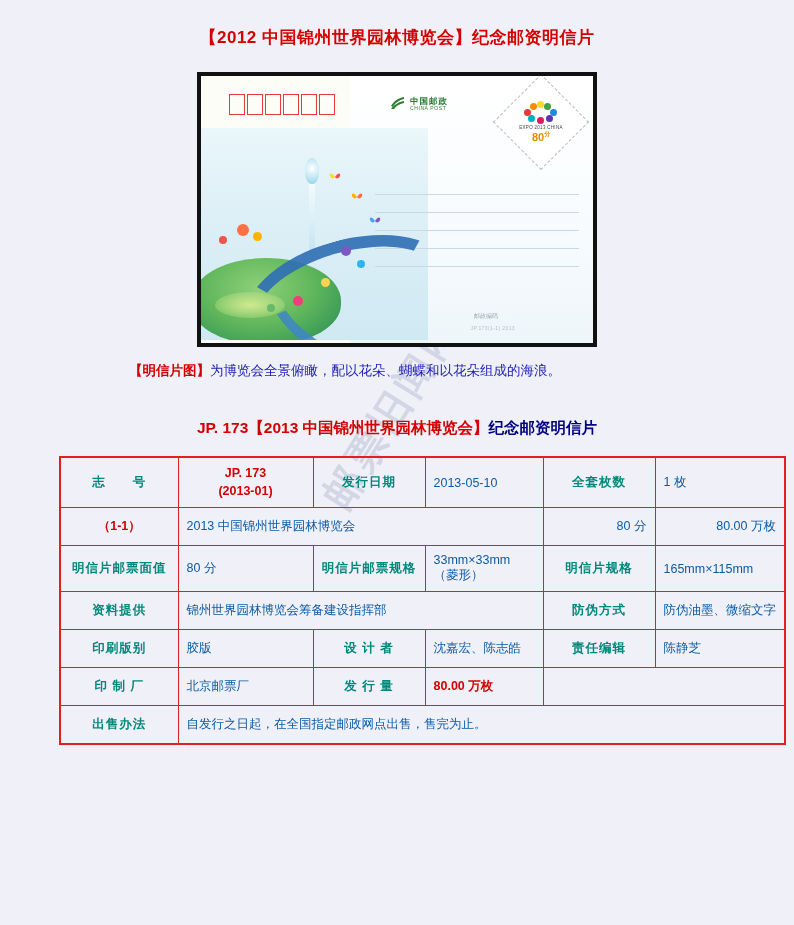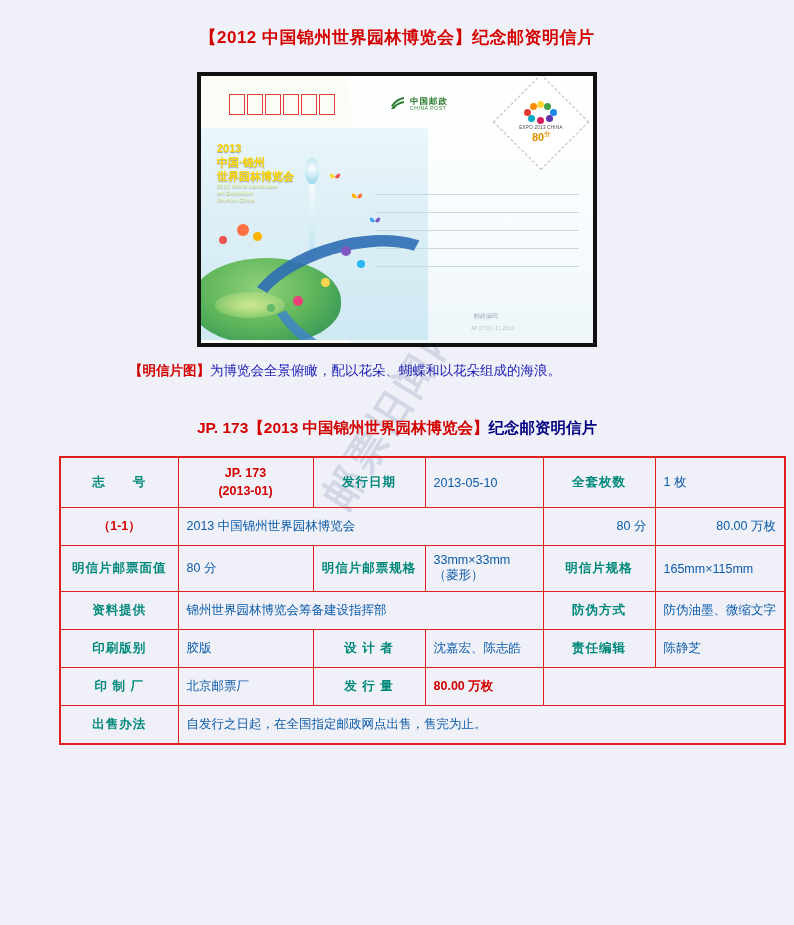--- a/index.html
+++ b/index.html
@@ -394,28 +394,20 @@
           </div>
           <div class="expo-label">EXPO 2013 CHINA</div>
           <div class="stamp-val">
             <span>80</span><sup>分</sup>
           </div>
         </div>
       </div>
 
       <div class="art">
         <div class="art-sky"></div>
-        <div class="art-label">
-          <div>2013</div>
-          <div>中国·锦州</div>
-          <div>世界园林博览会</div>
-          <small>2013 World Landscape</small>
-          <small>Art Exposition</small>
-          <small>Jinzhou China</small>
-        </div>
         <div class="ground"></div>
         <div class="tower"></div>
         <div class="wave"></div>
         <div class="wave2"></div>
         <span class="dot" style="left:36px;top:96px;width:12px;height:12px;background:#ff7043"></span>
         <span class="dot" style="left:52px;top:104px;width:9px;height:9px;background:#ffb300"></span>
         <span class="dot" style="left:18px;top:108px;width:8px;height:8px;background:#ef5350"></span>
         <span class="dot" style="left:140px;top:118px;width:10px;height:10px;background:#7e57c2"></span>
         <span class="dot" style="left:156px;top:132px;width:8px;height:8px;background:#29b6f6"></span>
         <span class="dot" style="left:120px;top:150px;width:9px;height:9px;background:#ffd54f"></span>

